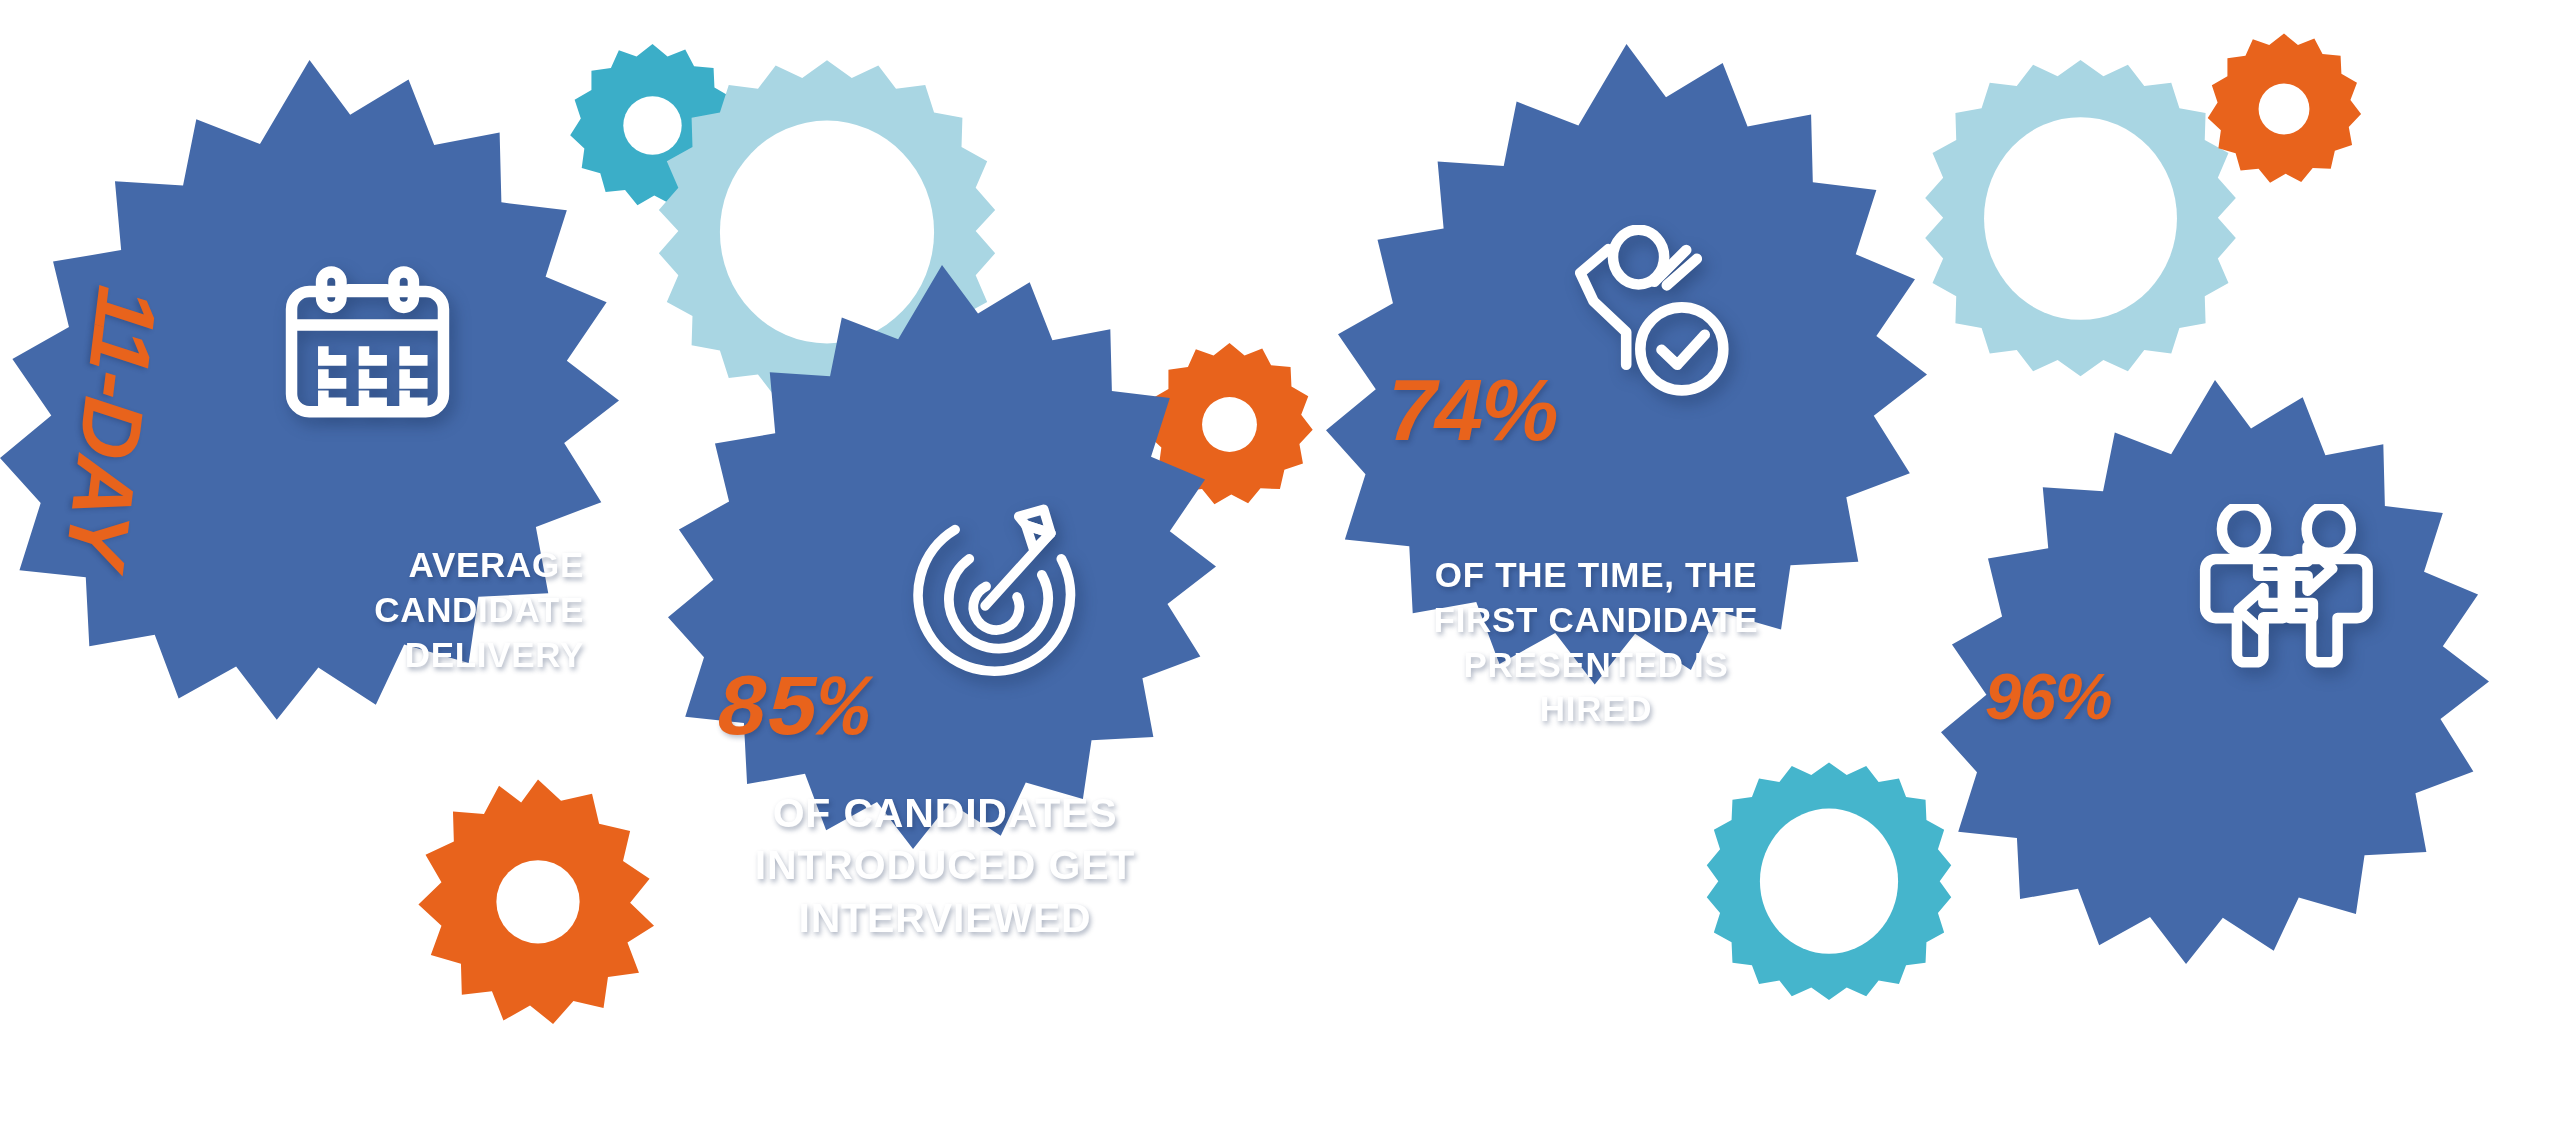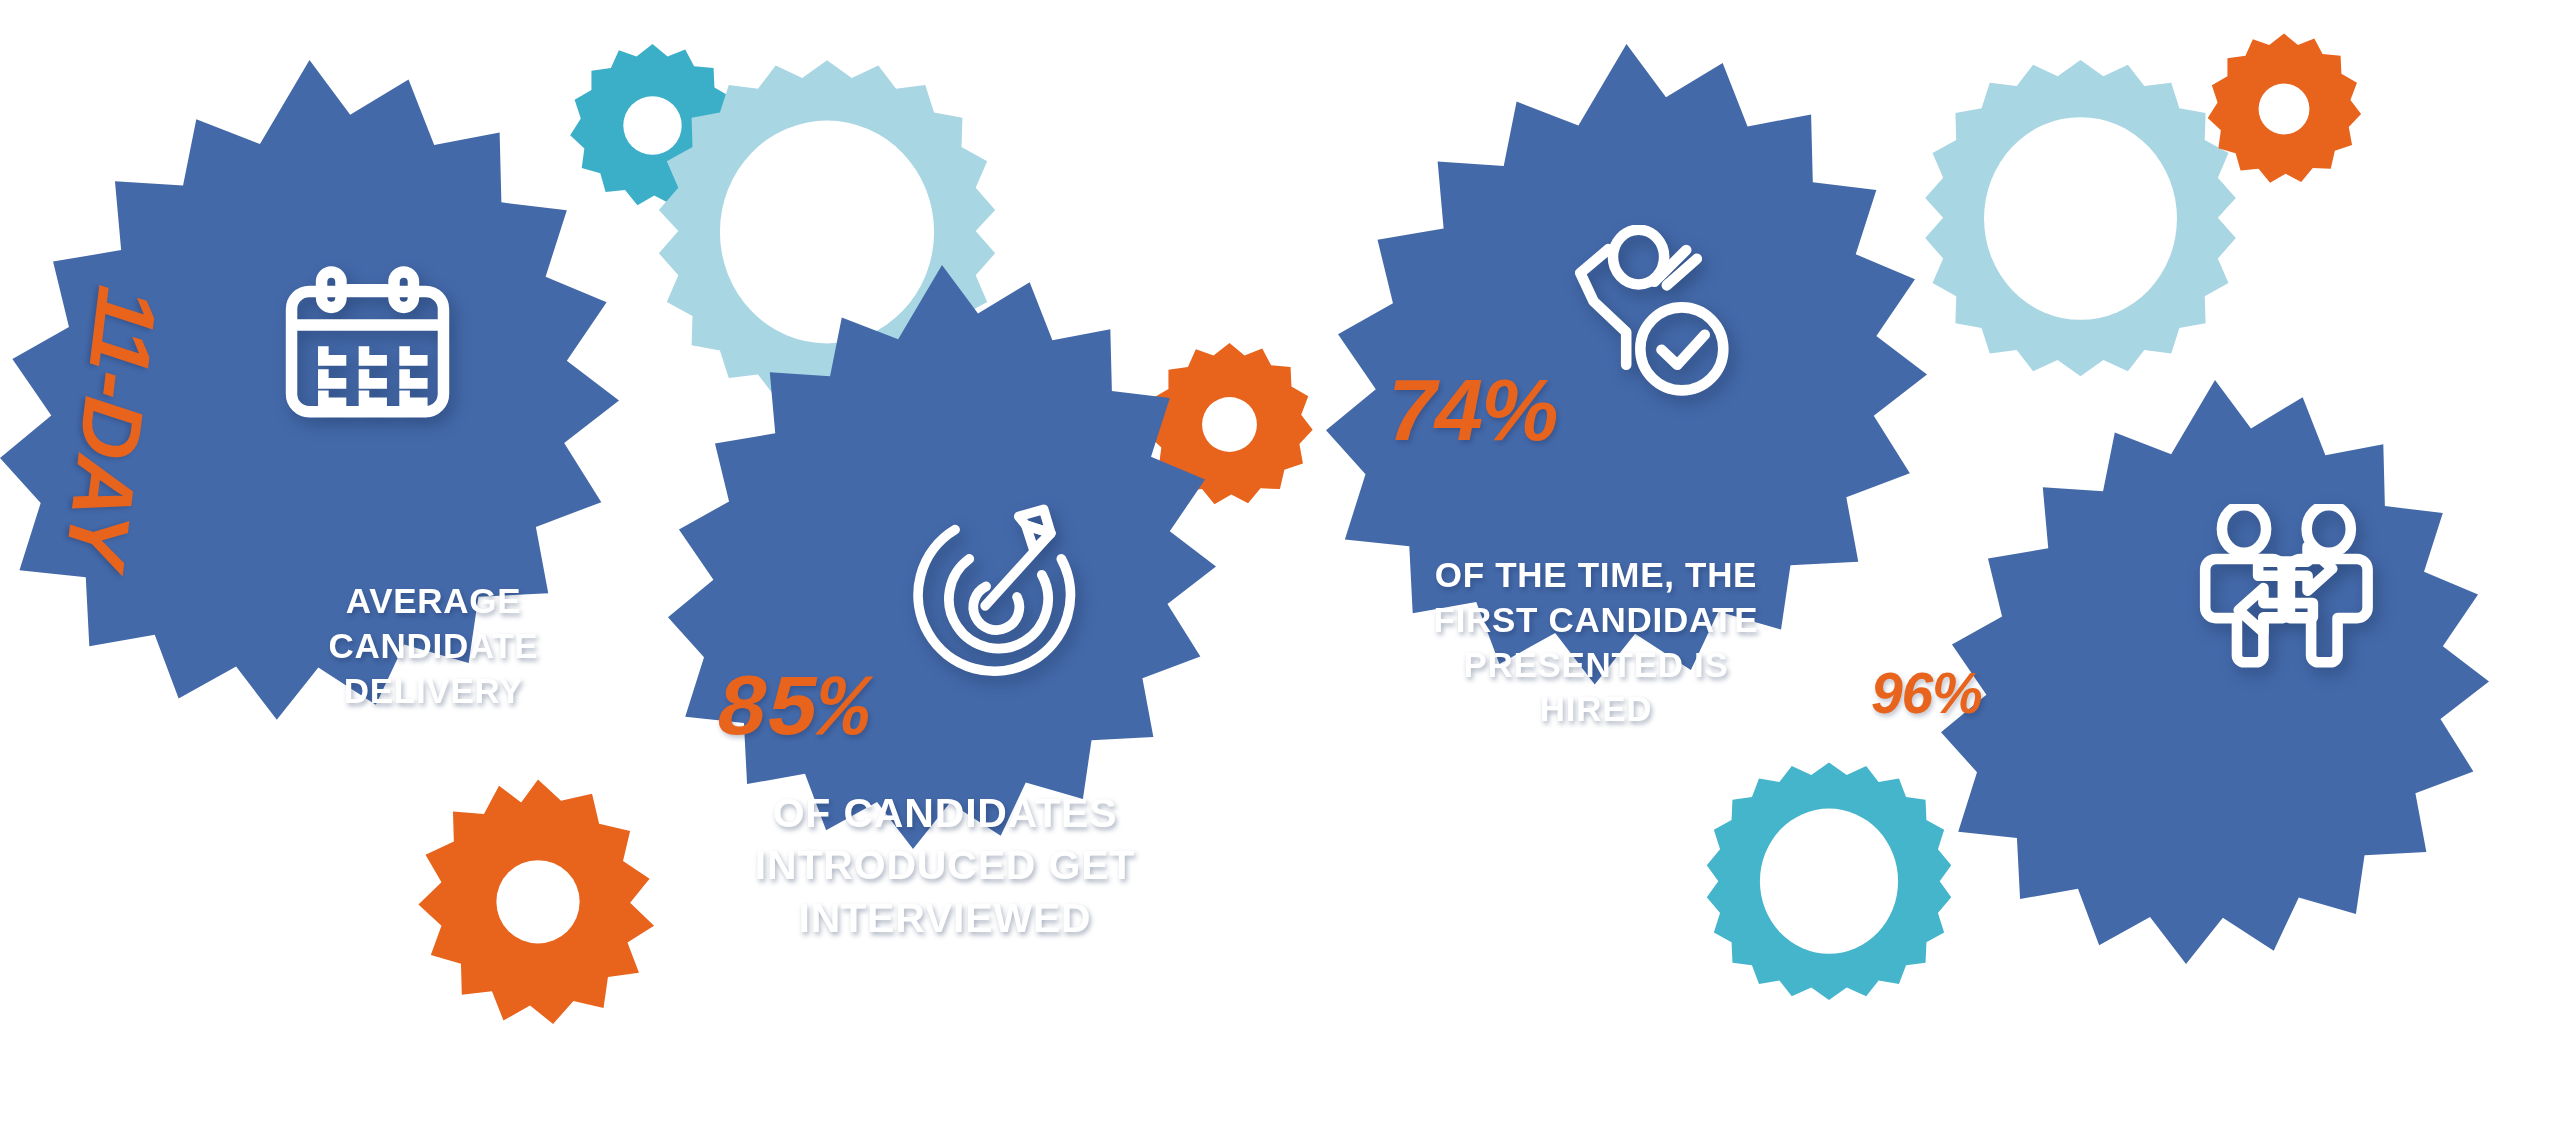--- a/index.html
+++ b/index.html
@@ -41,38 +41,38 @@
   }
   .icon-wrap{position:absolute;}
   .icon-wrap svg{display:block;
     filter:drop-shadow(5.3px 7px 8px rgba(18,40,78,.40));}
 
   
   
   #g1{left:0px;  top:60px;}
   #g1-icon{left:279px; top:265px;}
   #g1-value{left:166px; top:292px; font-size:85px;}
-  #g1-text{left:283px; top:543px; width:301px; font-size:35px; text-align:center;margin-top:36px;}
+  #g1-text{left:283px; top:543px; width:301px; font-size:35px; text-align:right;}
 
   
   #g2{left:668px; top:265px;}
   #g2-icon{left:893px; top:504px;}
   #g2-value{left:716px; top:672px; font-size:87px;font-family:Liberation Mono, monospace;}
   #g2-text{left:724px; top:787px; width:442px; font-size:41px;}
 
   
   #g3{left:1326px; top:44px;}
   #g3-icon{left:1545px; top:225px;}
   #g3-value{left:1388px; top:371px; font-size:87px;text-align:center;}
   #g3-text{left:1375px; top:541px; width:442px; font-size:35px;margin-top:12px;}
 
   
   #g4{left:1941px; top:380px;}
   #g4-icon{left:2184px; top:504px;}
-  #g4-value{left:1871px; top:668px; font-size:57px;}
+  #g4-value{left:1985px; top:668px; font-size:65px;}
   #g4-text{left:1963px; top:787px; width:407px; font-size:35px;}
 
   
   #d-teal-sm {left:564px;  top:37px;}
   #d-lightblue-l{left:650px; top:55px;}
   #d-orange-sm{left:1141px; top:336px;}
   #d-orange-lg{left:414px;  top:776px;}
   #d-teal-lg {left:1705px; top:759px;}
   #d-lightblue-r{left:1917px; top:55px;}
   #d-orange-tr{left:2202px; top:26.5px;}

